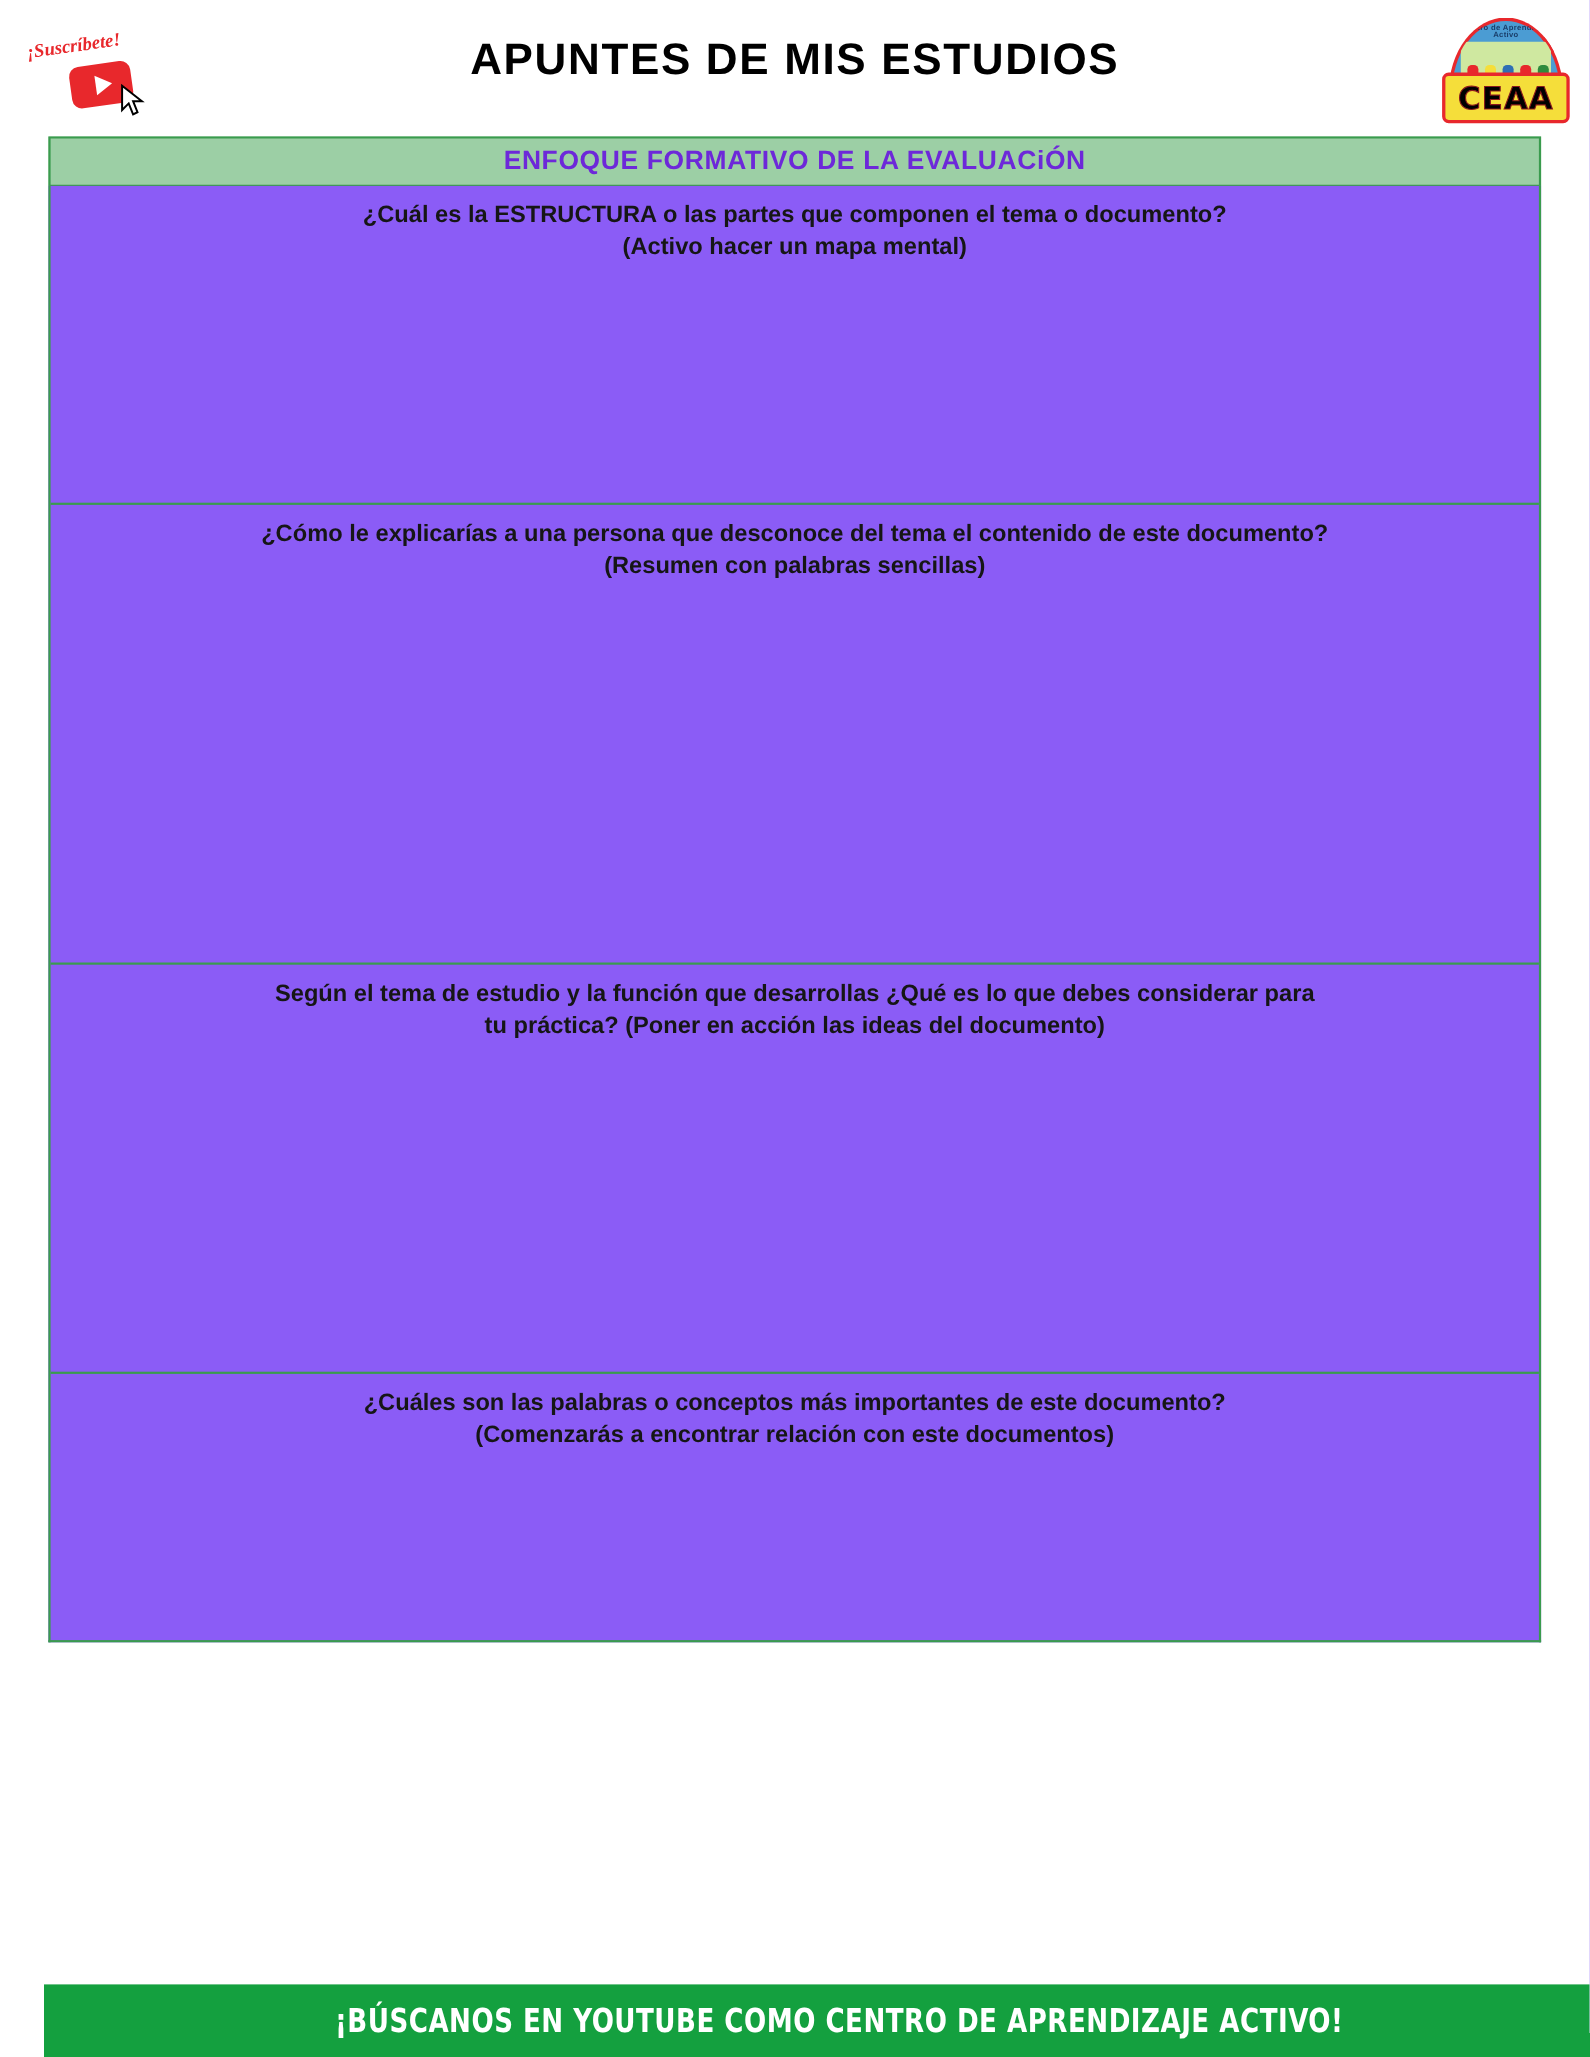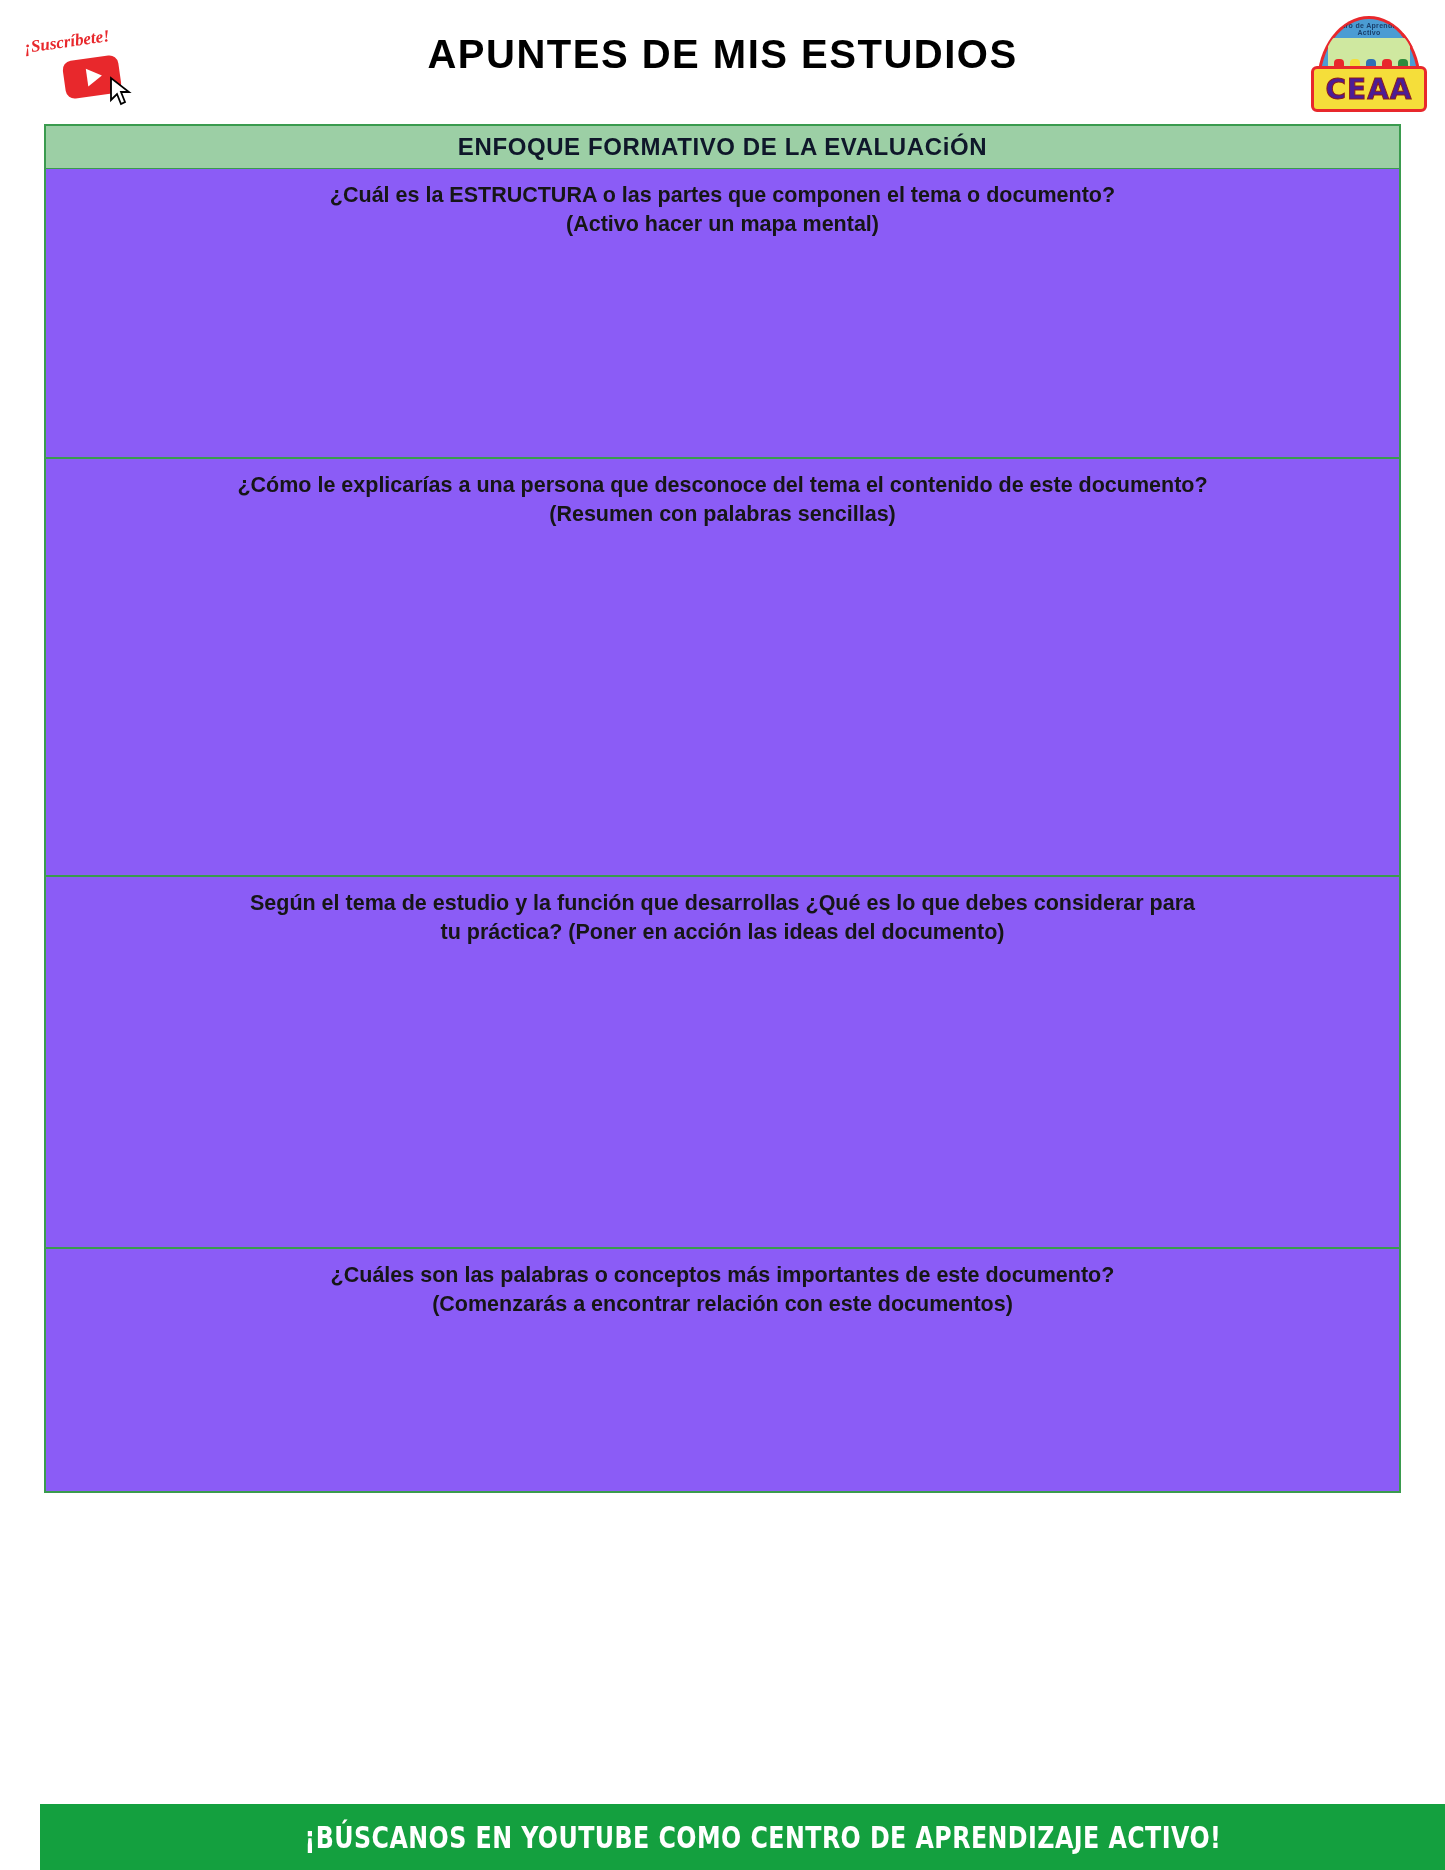--- a/index.html
+++ b/index.html
@@ -138,21 +138,21 @@
     border: 3px solid #e8282c;
     border-radius: 6px;
     display: flex;
     align-items: center;
     justify-content: center;
   }
   .logo-name span {
     font-family: "DejaVu Sans", sans-serif;
     font-weight: bold;
     font-size: 28px;
-    color: #4c1d95;
+    color: #000000;
     letter-spacing: 1px;
     -webkit-text-stroke: 1px #8b1a1c;
   }
 
   
   .sheet {
     margin: 0 44px;
     border: 2px solid #3a9b4e;
     border-top: none;
     background: #8b5cf6;
@@ -161,21 +161,21 @@
   .sheet-banner {
     background: #9ccfa5;
     border: 2px solid #3a9b4e;
     border-bottom: 1px solid #3a9b4e;
     height: 42px;
     display: flex;
     align-items: center;
     justify-content: center;
   }
   .sheet-banner span {
-    color: #0f172a;
+    color: #6d28d9;
     font-size: 24px;
     font-weight: bold;
     letter-spacing: .6px;
   }
   .qblock {
     border-bottom: 2px solid #3a9b4e;
     box-sizing: border-box;
     padding: 12px 28px 0 28px;
   }
   .qblock:last-child { border-bottom: none; }

